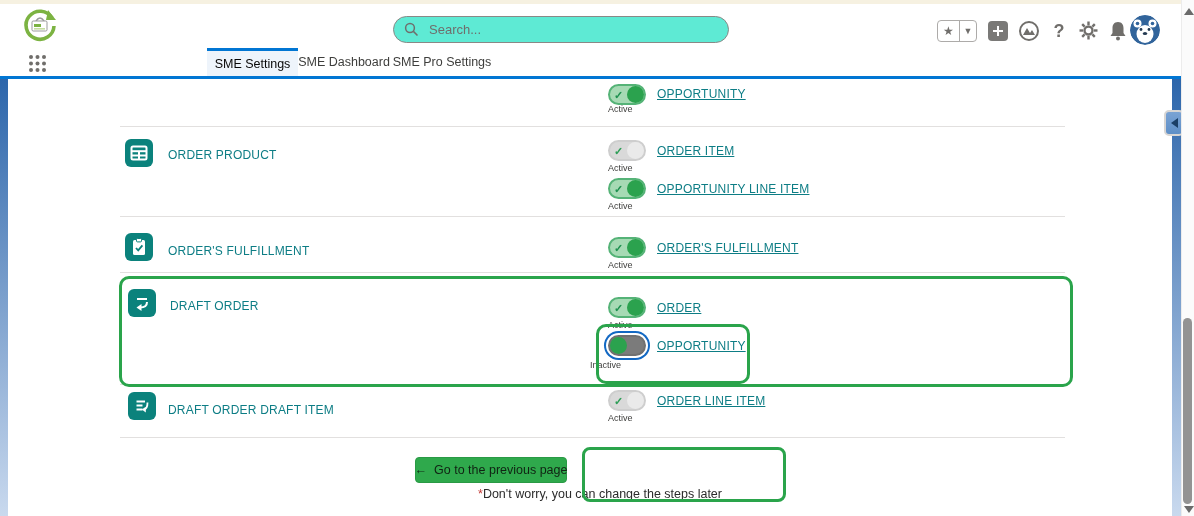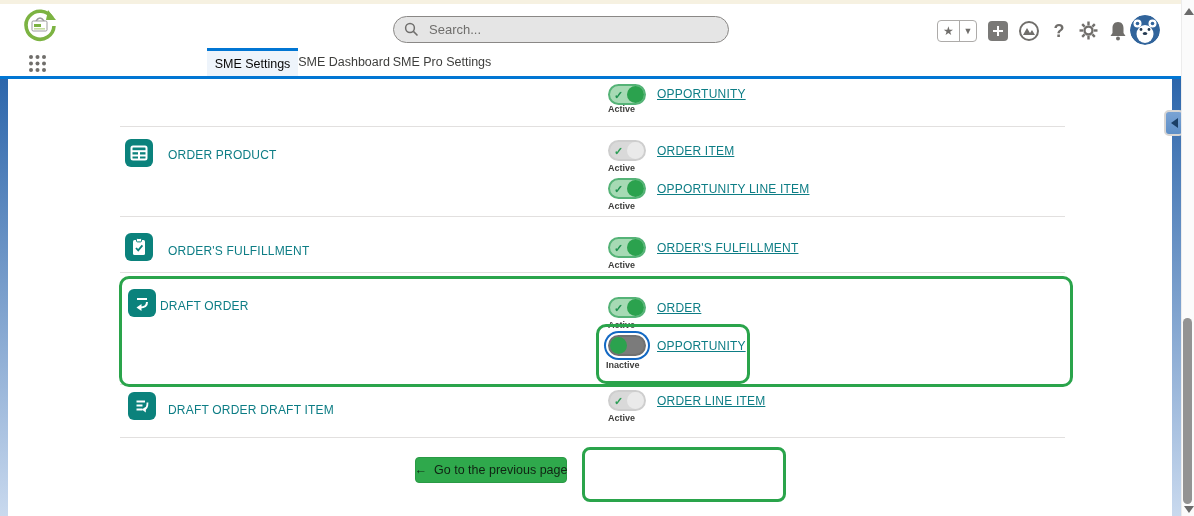--- a/index.html
+++ b/index.html
@@ -4,21 +4,21 @@
 <style>
   html,body{margin:0;padding:0;background:#ffffff;}
   .screen{position:relative;width:1194px;height:516px;overflow:hidden;background:#ffffff;
           font-family:"Liberation Sans",sans-serif;color:#222;}
   .abs{position:absolute;}
 
   
   .cream-strip{left:0;top:0;width:1194px;height:4px;background:#f6f1e1;}
   .header{left:0;top:4px;width:1194px;height:44px;background:#fff;}
   .searchbox{left:393px;top:12px;width:336px;height:27px;border:1px solid #8a8886;border-radius:14px;
-             display:flex;align-items:center;padding:0 10px;box-sizing:border-box;background:#e5e5e5;}
+             display:flex;align-items:center;padding:0 10px;box-sizing:border-box;background:#5eead4;}
   .searchbox input{border:none;outline:none;flex:1;font-size:13px;color:#3e3e3c;background:transparent;
                    font-family:"Liberation Sans",sans-serif;}
   .searchbox input::placeholder{color:#6f6e6c;}
   .hicon{color:#706e6b;display:flex;align-items:center;justify-content:center;cursor:pointer;}
   .favbox{left:937px;top:16px;width:40px;height:22px;border:1px solid #adaba9;border-radius:4px;
           display:flex;align-items:stretch;box-sizing:border-box;background:#fff;}
   .favbox .cell{display:flex;align-items:center;justify-content:center;color:#706e6b;}
   .favbox .cell.star{flex:1.3;font-size:12px;border-right:1px solid #adaba9;}
   .favbox .cell.caret{flex:1;font-size:9px;}
   .plusbox{left:988px;top:17px;width:20px;height:20px;background:#7a7977;border-radius:4px;}
@@ -35,21 +35,21 @@
 
   
   .bgstrip{width:8px;top:79px;height:437px;background:linear-gradient(#2d66ab,#c9d9ee);}
   .card{left:8px;top:79px;width:1164px;height:437px;background:#fff;}
   .hr{position:absolute;left:120px;width:945px;height:1px;background:#e2e0df;}
 
   .row-icon{position:absolute;width:28px;height:28px;border-radius:6px;background:#0b827c;
             display:flex;align-items:center;justify-content:center;}
   .row-label{position:absolute;font-size:12px;color:#0d7d85;letter-spacing:.2px;white-space:nowrap;}
   .t-option{position:absolute;font-size:12px;color:#0d7d85;letter-spacing:.2px;white-space:nowrap;text-decoration:underline;}
-  .t-status{position:absolute;font-size:9px;color:#3e3e3c;white-space:nowrap;font-weight:bold;}
+  .t-status{position:absolute;font-size:9px;color:#3e3e3c;white-space:nowrap;}
 
   
   .toggle{position:absolute;width:38px;height:21px;border-radius:11px;box-sizing:border-box;cursor:pointer;}
   .toggle::before{content:"\2713";position:absolute;left:6px;top:50%;transform:translateY(-50%);
                   font-size:11px;font-weight:bold;}
   .toggle::after{content:"";position:absolute;width:17px;height:17px;border-radius:50%;top:0;}
   .toggle.on{background:#a6dab4;border:2px solid #55b377;}
   .toggle.on::before{color:#1e9150;left:4px;}
   .toggle.on::after{background:#2ba24e;right:0;}
   .toggle.locked{background:#d9d9d9;border:2px solid #cecece;}
@@ -222,26 +222,26 @@
   <div class="t-option" style="left:657px;top:241px;">ORDER'S FULFILLMENT</div>
   <div class="hr" style="top:272px;"></div>
 
   <div class="row-icon" style="left:128px;top:289px;">
     <svg width="20" height="20" viewBox="0 0 20 20">
       <line x1="5" y1="6" x2="15" y2="6" stroke="#fff" stroke-width="2"></line>
       <path d="M15 9 C15 14 11 14.5 8 14.5" fill="none" stroke="#fff" stroke-width="2"></path>
       <polygon points="9.5,11 9.5,18 4.5,14.5" fill="#fff"></polygon>
     </svg>
   </div>
-  <div class="row-label" style="left:160px;top:299px;">DRAFT ORDER</div>
+  <div class="row-label" style="left:170px;top:299px;">DRAFT ORDER</div>
   <div class="toggle on" style="left:608px;top:297px;"></div>
   <div class="t-status" style="left:608px;top:320px;">Active</div>
   <div class="t-option" style="left:657px;top:301px;">ORDER</div>
   <div class="toggle off" style="left:608px;top:335px;"></div>
-  <div class="t-status" style="left:606px;top:360px;">Inactive</div>
+  <div class="t-status" style="left:590px;top:360px;">Inactive</div>
   <div class="t-option" style="left:657px;top:339px;">OPPORTUNITY</div>
   <div class="ann" style="left:119px;top:276px;width:948px;height:105px;"></div>
   <div class="ann" style="left:596px;top:324px;width:148px;height:54px;"></div>
   <div class="hr" style="top:384px;"></div>
 
   <div class="row-icon" style="left:128px;top:392px;">
     <svg width="20" height="20" viewBox="0 0 20 20">
       <line x1="4.5" y1="5.5" x2="13" y2="5.5" stroke="#fff" stroke-width="2"></line>
       <line x1="4.5" y1="9.5" x2="10.5" y2="9.5" stroke="#fff" stroke-width="2"></line>
       <line x1="4.5" y1="13.5" x2="10.5" y2="13.5" stroke="#fff" stroke-width="2"></line>
@@ -253,19 +253,22 @@
   <div class="toggle locked" style="left:608px;top:390px;"></div>
   <div class="t-status" style="left:608px;top:413px;">Active</div>
   <div class="t-option" style="left:657px;top:394px;">ORDER LINE ITEM</div>
   <div class="hr" style="top:437px;"></div>
 
   <div class="btn" style="left:415px;top:457px;width:152px;">
     <span>←</span>
     <span>Go to the previous page</span>
   </div>
   <div class="ann" style="left:582px;top:447px;width:198px;height:49px;border-radius:8px;"></div>
+  <div class="note">
+    <span class="ast">*</span><span>Don't worry, you can change the steps later</span>
+  </div>
 
   <div class="abs scrollbar"></div>
   <div class="abs sb-arrow sb-up"></div>
   <div class="abs sb-thumb"></div>
   <div class="abs sb-arrow sb-down"></div>
 
 </div>
 
 </body></html>

